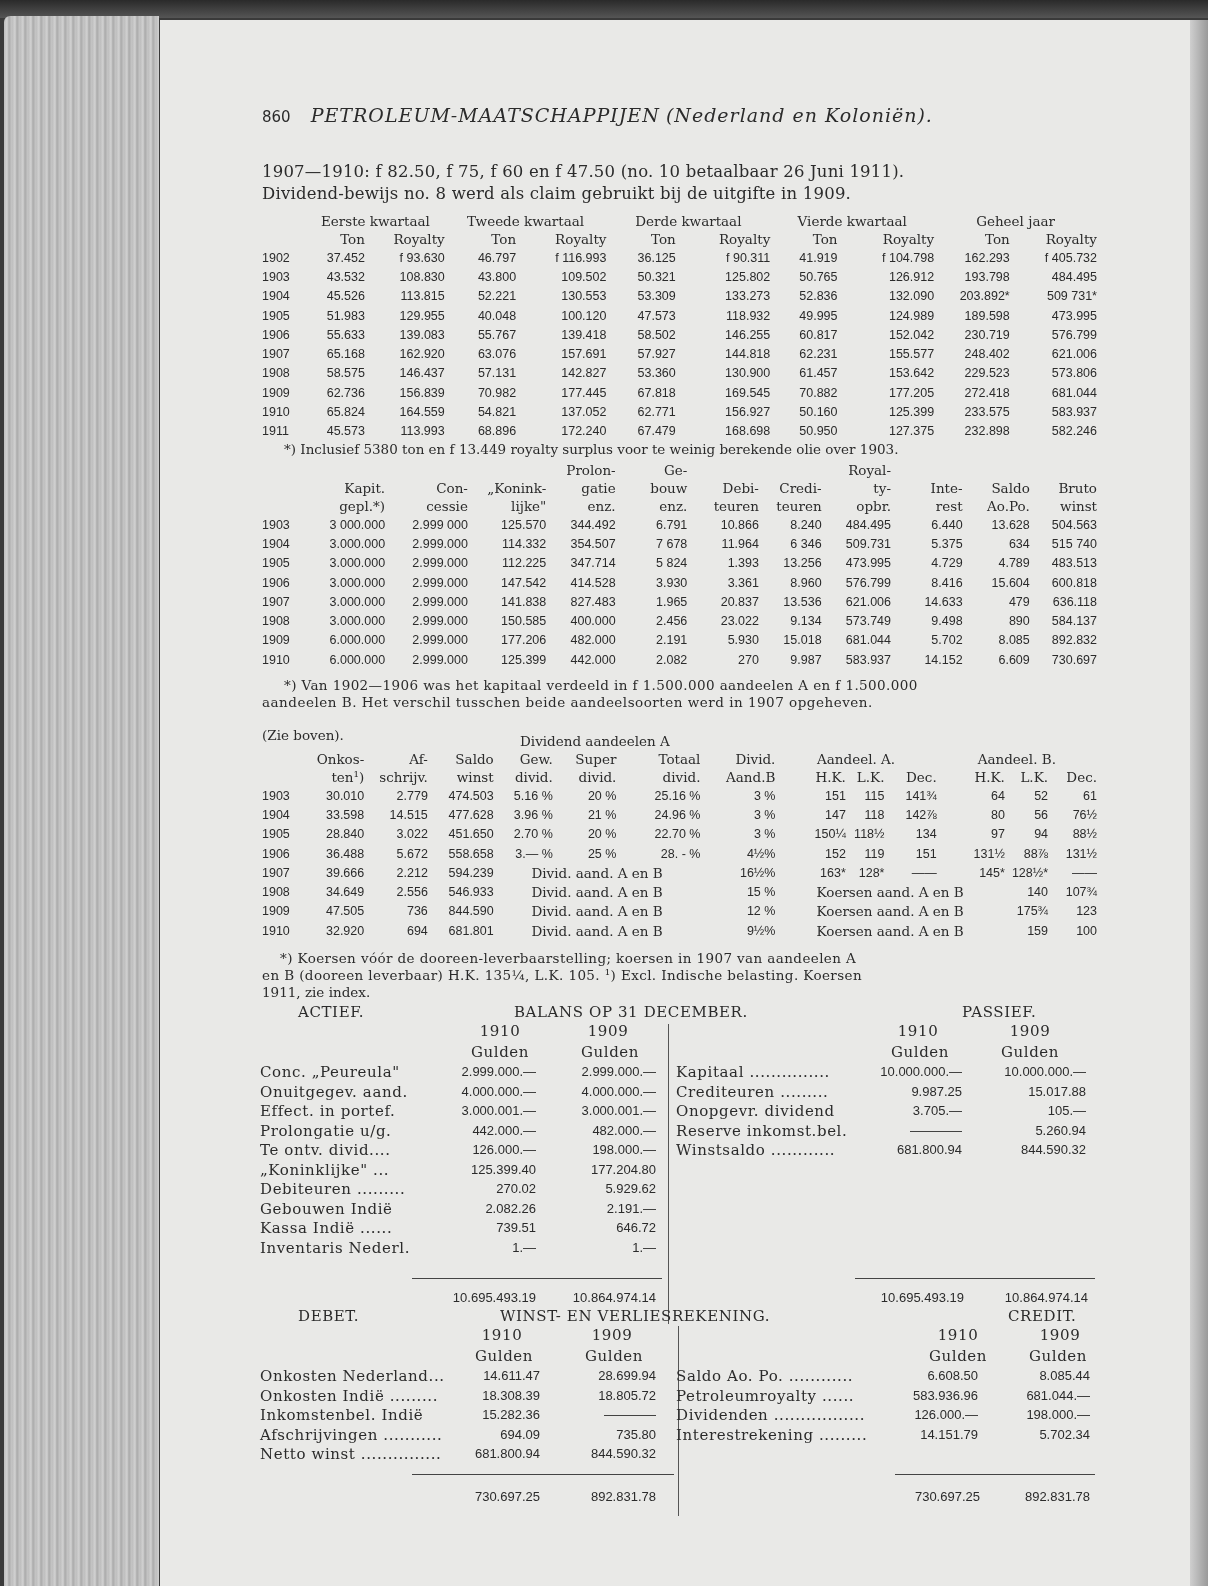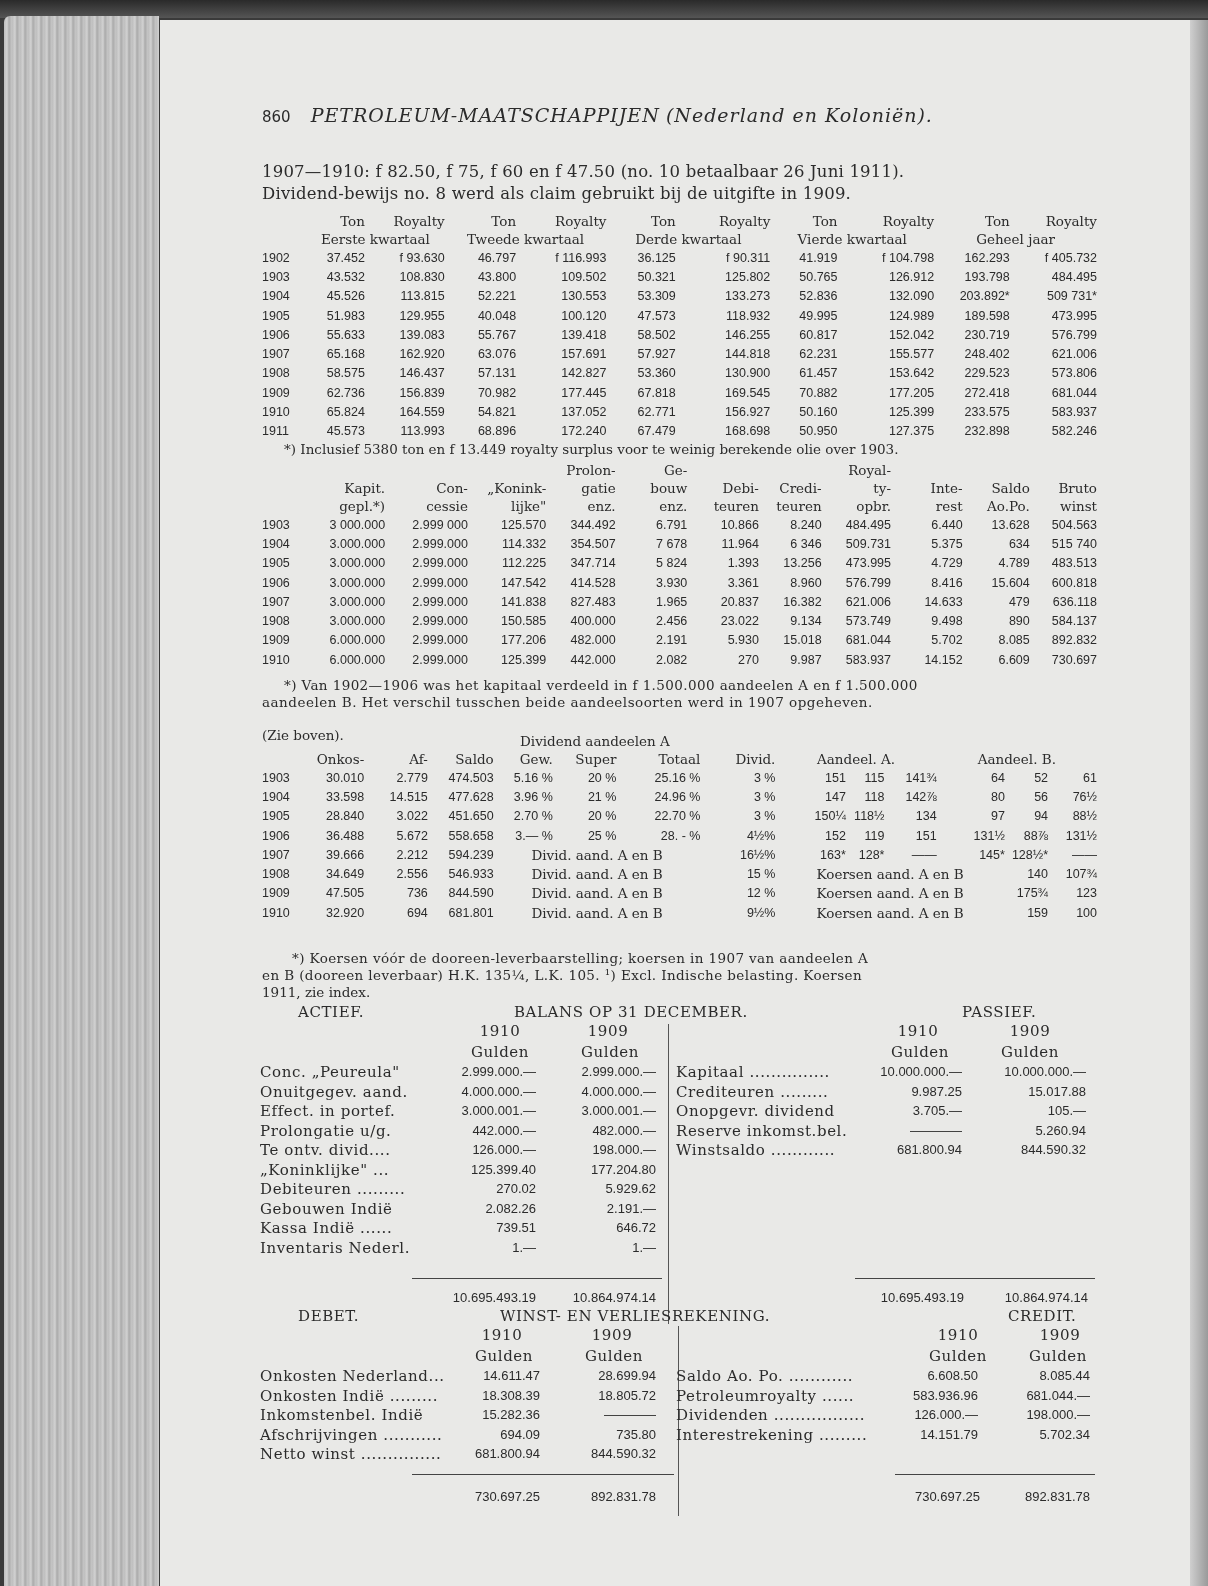--- a/index.html
+++ b/index.html
@@ -64,38 +64,38 @@
     <col style="width:66px">
       <col style="width:90px">
       <col style="width:64px">
       <col style="width:92px">
       <col style="width:72px">
       <col style="width:83px">
   </colgroup>
   <tbody>
       <tr class="hdr" style="height:18px;">
     <td></td>
+    <td colspan="2" class="c">Eerste kwartaal</td>
+    <td colspan="2" class="c">Tweede kwartaal</td>
+    <td colspan="2" class="c">Derde kwartaal</td>
+    <td colspan="2" class="c">Vierde kwartaal</td>
+    <td colspan="2" class="c">Geheel jaar</td>
+  </tr>
+  <tr class="hdr" style="height:18px;">
+    <td></td>
     <td class="r">Ton</td>
     <td class="r">Royalty</td>
     <td class="r">Ton</td>
     <td class="r">Royalty</td>
     <td class="r">Ton</td>
     <td class="r">Royalty</td>
     <td class="r">Ton</td>
     <td class="r">Royalty</td>
     <td class="r">Ton</td>
     <td class="r">Royalty</td>
-  </tr>
-  <tr class="hdr" style="height:18px;">
-    <td></td>
-    <td colspan="2" class="c">Eerste kwartaal</td>
-    <td colspan="2" class="c">Tweede kwartaal</td>
-    <td colspan="2" class="c">Derde kwartaal</td>
-    <td colspan="2" class="c">Vierde kwartaal</td>
-    <td colspan="2" class="c">Geheel jaar</td>
   </tr>
   </tbody>
     <tbody id="royalty-body">
       <tr style="height: 19.3px;">
         <td class="num ">1902</td>
         <td class="num r">37.452</td>
         <td class="num r">f 93.630</td>
         <td class="num r">46.797</td>
         <td class="num r">f 116.993</td>
         <td class="num r">36.125</td>
@@ -343,21 +343,21 @@
         <td class="num r">600.818</td>
       </tr>
       <tr style="height: 19.3px;">
         <td class="num ">1907</td>
         <td class="num r">3.000.000</td>
         <td class="num r">2.999.000</td>
         <td class="num r">141.838</td>
         <td class="num r">827.483</td>
         <td class="num r">1.965</td>
         <td class="num r">20.837</td>
-        <td class="num r">16.382</td>
+        <td class="num r">13.536</td>
         <td class="num r">621.006</td>
         <td class="num r">14.633</td>
         <td class="num r">479</td>
         <td class="num r">636.118</td>
       </tr>
       <tr style="height: 19.3px;">
         <td class="num ">1908</td>
         <td class="num r">3.000.000</td>
         <td class="num r">2.999.000</td>
         <td class="num r">150.585</td>
@@ -428,20 +428,36 @@
         <td class="hdr r">Onkos-</td>
         <td class="hdr r">Af-</td>
         <td class="hdr r">Saldo</td>
         <td class="hdr r">Gew.</td>
         <td class="hdr r">Super</td>
         <td class="hdr r">Totaal</td>
         <td class="hdr r">Divid.</td>
         <td class="hdr c" colspan="3">Aandeel. A.</td>
         <td class="hdr c" colspan="3">Aandeel. B.</td>
       </tr>
+      <tr style="height: 18px;">
+        <td class="hdr r"></td>
+        <td class="hdr r">ten¹)</td>
+        <td class="hdr r">schrijv.</td>
+        <td class="hdr r">winst</td>
+        <td class="hdr r">divid.</td>
+        <td class="hdr r">divid.</td>
+        <td class="hdr r">divid.</td>
+        <td class="hdr r">Aand.B</td>
+        <td class="hdr r">H.K.</td>
+        <td class="hdr r">L.K.</td>
+        <td class="hdr r">Dec.</td>
+        <td class="hdr r">H.K.</td>
+        <td class="hdr r">L.K.</td>
+        <td class="hdr r">Dec.</td>
+      </tr>
     </tbody>
   <tbody id="dividend-body">
       <tr style="height: 19.3px;">
         <td class="num">1903</td>
         <td class="num r">30.010</td>
         <td class="num r">2.779</td>
         <td class="num r">474.503</td>
         <td class="num r">5.16 %</td>
         <td class="num r">20 %</td>
         <td class="num r">25.16 %</td>
@@ -543,21 +559,21 @@
         <td class="num r">694</td>
         <td class="num r">681.801</td>
         <td class="c" colspan="3" style="font-size: 13.5px;">Divid. aand. A en B</td>
         <td class="num r">9½%</td>
         <td class="c" colspan="4" style="font-size: 13.5px;">Koersen aand. A en B</td>
         <td class="num r">159</td>
         <td class="num r" colspan="2">100</td>
       </tr>
     </tbody>
 </table>
-<div class="abs note" style="left:292px; top:950px; letter-spacing:0.4px;">*) Koersen vóór de dooreen-leverbaarstelling; koersen in 1907 van aandeelen A</div>
+<div class="abs note" style="left:280px; top:950px; letter-spacing:0.4px;">*) Koersen vóór de dooreen-leverbaarstelling; koersen in 1907 van aandeelen A</div>
 <div class="abs note" style="left:262px; top:967px; letter-spacing:0.4px;">en B (dooreen leverbaar) H.K. 135¼, L.K. 105. ¹) Excl. Indische belasting. Koersen</div>
 <div class="abs note" style="left:262px; top:984px;">1911, zie index.</div>
 
 <div class="abs fin" style="left:298px; top:1003px;">ACTIEF.</div>
 <div class="abs fin" style="left:514px; top:1003px;text-align:center;">BALANS OP 31 DECEMBER.</div>
 <div class="abs fin" style="left:962px; top:1003px;">PASSIEF.</div>
 <div class="vline" style="left:668px; top:1024px; height:300px;"></div>
 
 <div class="abs fin c" style="left:460px; top:1022px; width:80px;">1910</div>
 <div class="abs fin c" style="left:568px; top:1022px; width:80px;">1909</div>

